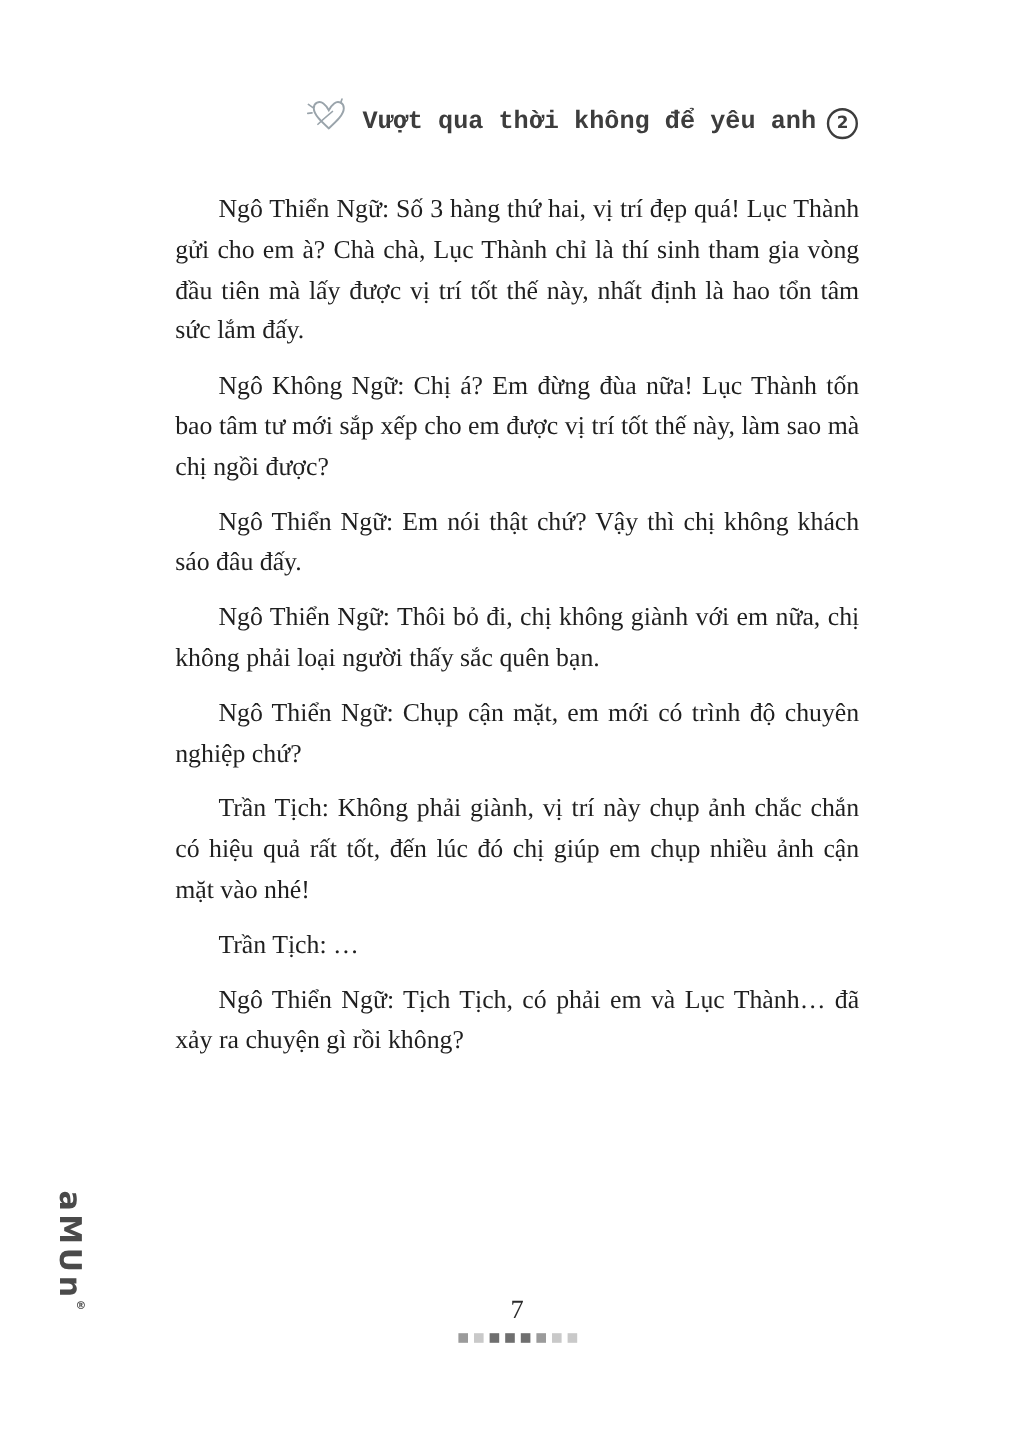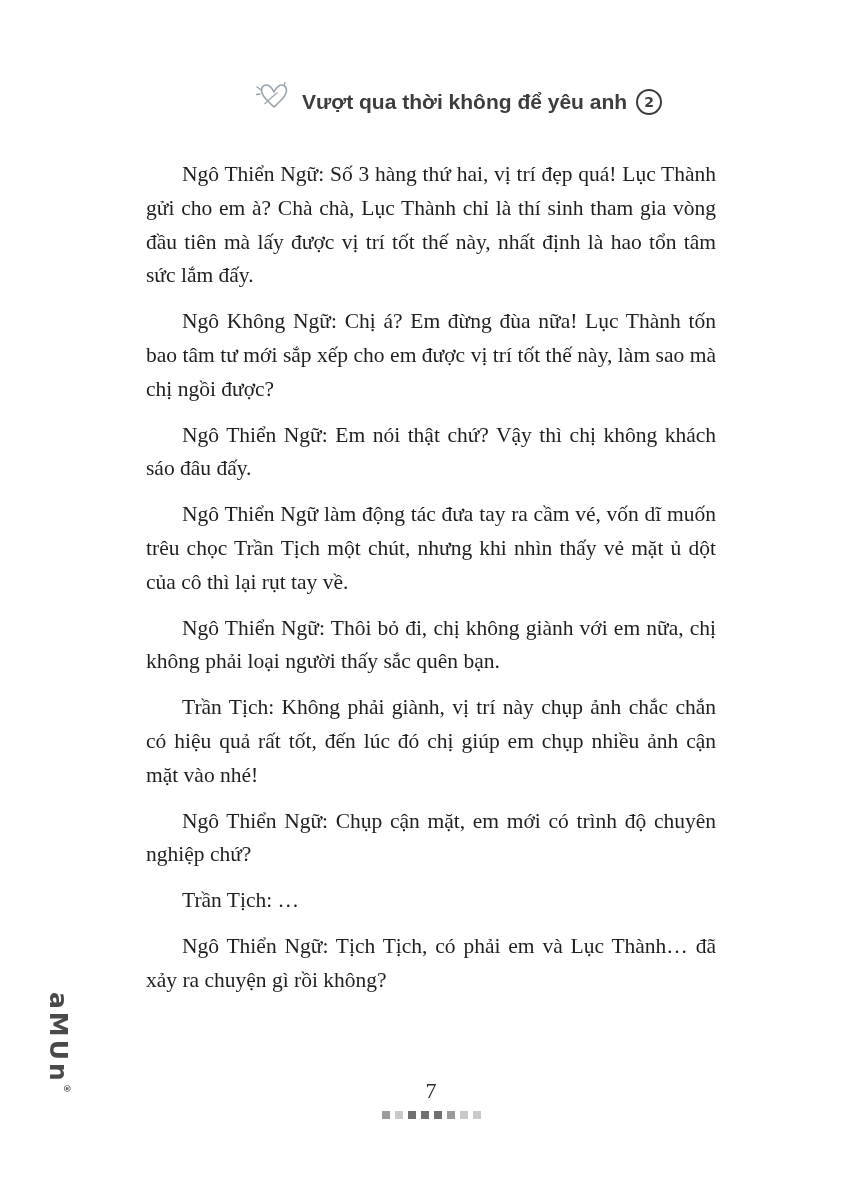--- a/index.html
+++ b/index.html
@@ -18,21 +18,21 @@
   .header {
     position: absolute;
     top: 84px;
     left: 255px;
     display: flex;
     align-items: center;
     gap: 9px;
   }
   .heart-icon { position: relative; top: -4px; }
   .header-title {
-    font-family: Liberation Sans, sans-serif;
+    font-family: Liberation Mono, monospace;
     font-weight: bold;
     font-size: 21px;
     letter-spacing: 0px;
     color: #3d3d3d;
     white-space: nowrap;
   }
   .volume-badge {
     width: 22px;
     height: 22px;
     border: 2px solid #3d3d3d;
@@ -120,24 +120,23 @@
       </svg>
     </span>
     <span class="header-title">Vượt qua thời không để yêu anh</span>
     <span class="volume-badge">2</span>
   </div>
 
   <div class="text-block">
     <p>Ngô Thiển Ngữ: Số 3 hàng thứ hai, vị trí đẹp quá! Lục Thành gửi cho em à? Chà chà, Lục Thành chỉ là thí sinh tham gia vòng đầu tiên mà lấy được vị trí tốt thế này, nhất định là hao tổn tâm sức lắm đấy.</p>
     <p>Ngô Không Ngữ: Chị á? Em đừng đùa nữa! Lục Thành tốn bao tâm tư mới sắp xếp cho em được vị trí tốt thế này, làm sao mà chị ngồi được?</p>
     <p>Ngô Thiển Ngữ: Em nói thật chứ? Vậy thì chị không khách sáo đâu đấy.</p>
-    <p>Ngô Thiển Ngữ làm động tác đưa tay ra cầm vé, vốn dĩ muốn trêu chọc Trần Tịch một chút, nhưng khi nhìn thấy vẻ mặt ủ dột của cô thì lại rụt tay về.</p>
     <p>Ngô Thiển Ngữ: Thôi bỏ đi, chị không giành với em nữa, chị không phải loại người thấy sắc quên bạn.</p>
+    <p>Ngô Thiển Ngữ: Chụp cận mặt, em mới có trình độ chuyên nghiệp chứ?</p>
     <p>Trần Tịch: Không phải giành, vị trí này chụp ảnh chắc chắn có hiệu quả rất tốt, đến lúc đó chị giúp em chụp nhiều ảnh cận mặt vào nhé!</p>
-    <p>Ngô Thiển Ngữ: Chụp cận mặt, em mới có trình độ chuyên nghiệp chứ?</p>
     <p>Trần Tịch: …</p>
     <p>Ngô Thiển Ngữ: Tịch Tịch, có phải em và Lục Thành… đã xảy ra chuyện gì rồi không?</p>
   </div>
 
   <div class="footer">
     <span class="page-number">7</span>
     <div class="ornament-row">
       <span class="sq m"></span>
       <span class="sq l"></span>
       <span class="sq d"></span>

